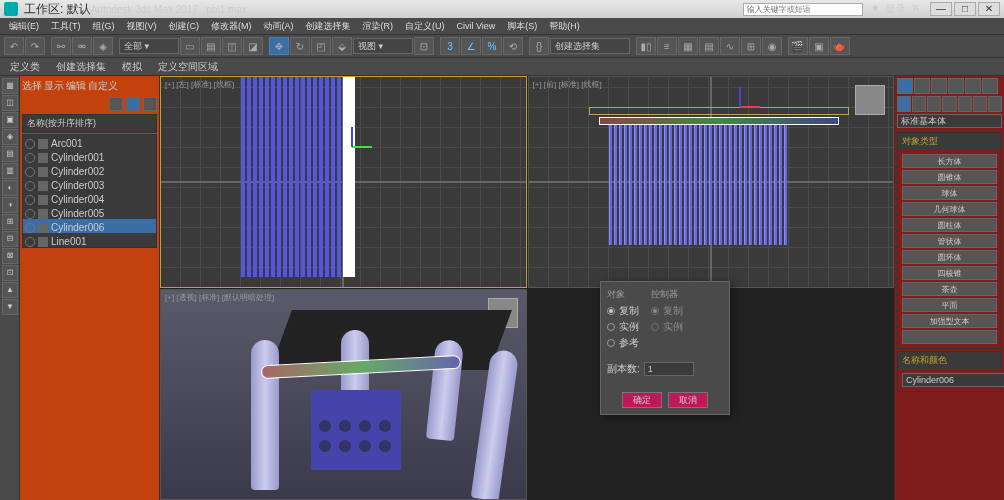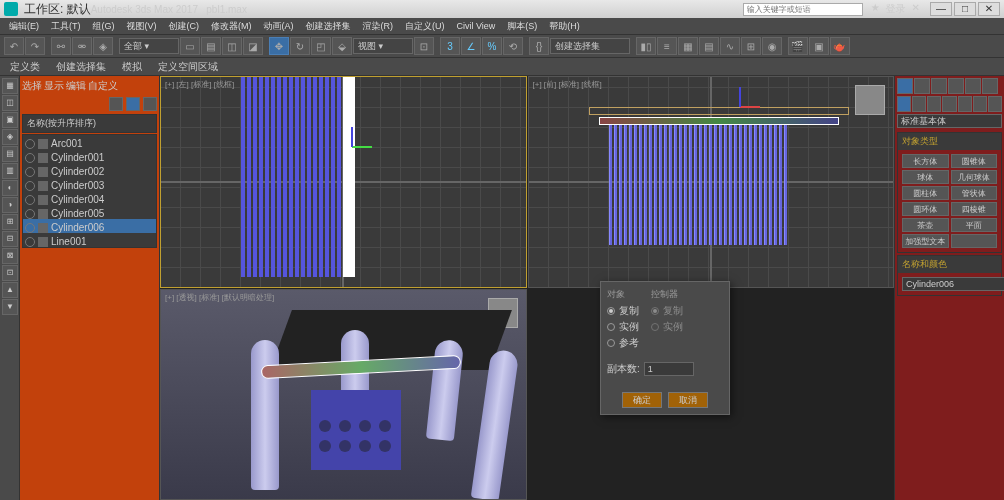--- a/index.html
+++ b/index.html
@@ -53,29 +53,29 @@
 .dialog .dbody{padding:6px;font-size:9px}
 .dialog .dgroup{margin-bottom:6px}
 .dialog .dgroup .dgt{font-size:9px;margin-bottom:3px;color:#999}
 .dialog .radio{display:flex;align-items:center;gap:4px;margin:2px 0}
 .dialog .radio .r{width:8px;height:8px;border:1px solid #999;border-radius:50%}
 .dialog .radio .r.on::after{content:"";display:block;width:4px;height:4px;background:#ccc;border-radius:50%;margin:1px}
 .dialog .spin{display:flex;align-items:center;gap:4px;margin:4px 0}
 .dialog .spin input{width:50px;height:14px;background:#3a3a3a;border:1px solid #666;color:#ccc;font-size:9px;padding:0 3px}
 .dialog .namef{width:100%;height:14px;background:#3a3a3a;border:1px solid #666;color:#ccc;font-size:9px;padding:0 3px;margin-top:2px}
 .dialog .dbtns{display:flex;gap:6px;justify-content:center;padding:6px}
-.dialog .dbtns button{width:40px;height:16px;background:#a16207;border:1px solid #777;color:#ccc;font-size:9px}
+.dialog .dbtns button{width:40px;height:16px;background:#be185d;border:1px solid #777;color:#ccc;font-size:9px}
 .rightpanel{width:110px;background:#7f1d1d;border-left:1px solid #333;padding:2px}
 .rightpanel .rtabs{display:flex;gap:1px;margin-bottom:2px}
 .rightpanel .rtabs div{width:16px;height:16px;background:#555;border:1px solid #666}
 .rightpanel .rtabs div.on{background:#3a6ea5}
 .rightpanel .rdrop{height:14px;background:#3a3a3a;border:1px solid #666;font-size:9px;padding:0 3px;margin-bottom:4px}
 .rightpanel .rsect{border:1px solid #333;margin-bottom:2px}
 .rightpanel .rsect .rst{background:#3a3a3a;padding:2px 4px;font-size:9px;color:#c0a030}
-.rightpanel .rsect .rsb{padding:4px;display:grid;grid-template-columns:1fr 1fr;gap:2px}
+.rightpanel .rsect .rsb{padding:4px;display:grid;grid-template-columns:1fr;gap:2px}
 .rightpanel .rsect .rsb button{height:14px;background:#555;border:1px solid #666;color:#ccc;font-size:8px}
 .rightpanel .rname{display:flex;gap:2px;padding:4px}
 .rightpanel .rname input{flex:1;height:14px;background:#3a3a3a;border:1px solid #666;color:#ccc;font-size:9px;padding:0 3px}
 
 .topgeom{position:absolute;left:120px;top:40px}
 .bar1{position:absolute;width:180px;height:14px;background:#4444cc;border:1px solid #88f;border-radius:7px}
 .outline1{position:absolute;left:-30px;top:-20px;width:240px;height:110px;border:1px solid #c0a060}
 .bar2{position:absolute;top:90px;width:180px;height:14px;background:linear-gradient(90deg,#666,#822,#282,#666);border:1px solid #fff}
 .frontgeom{position:absolute;left:60px;top:30px}
 .roof{position:absolute;width:260px;height:8px;border:1px solid #c0a060}

